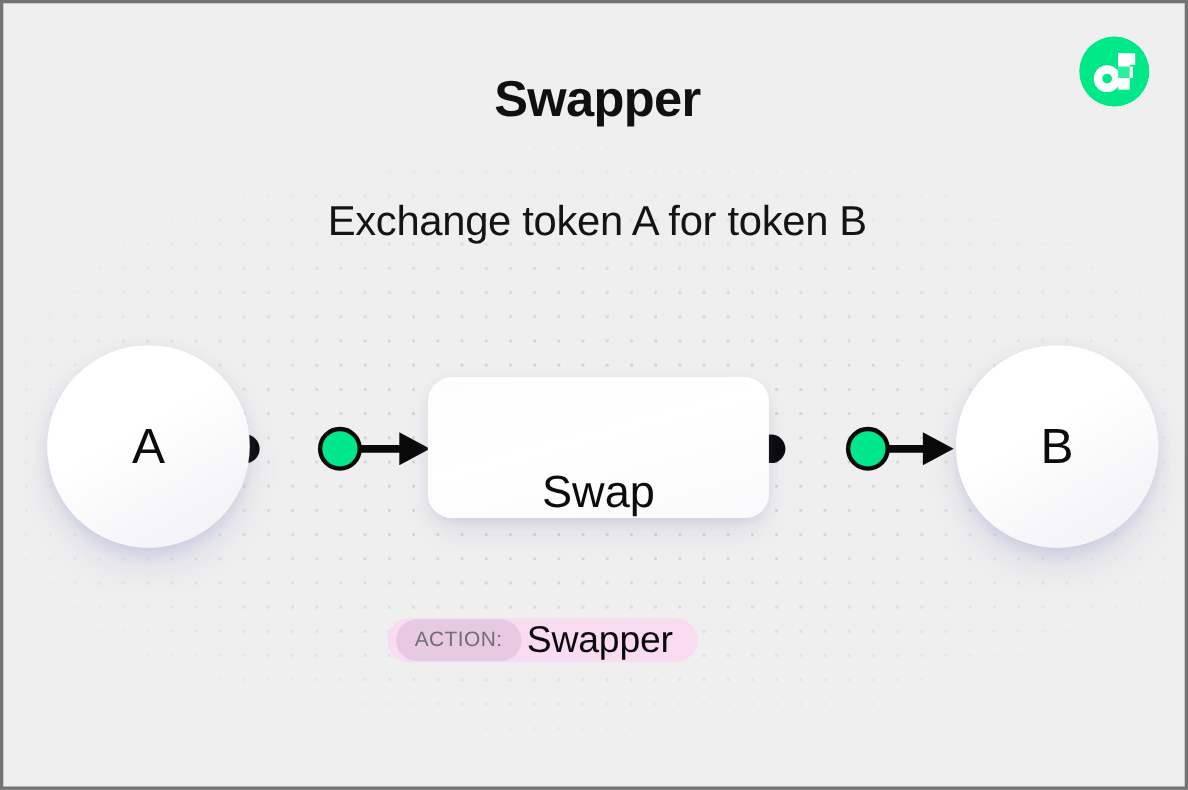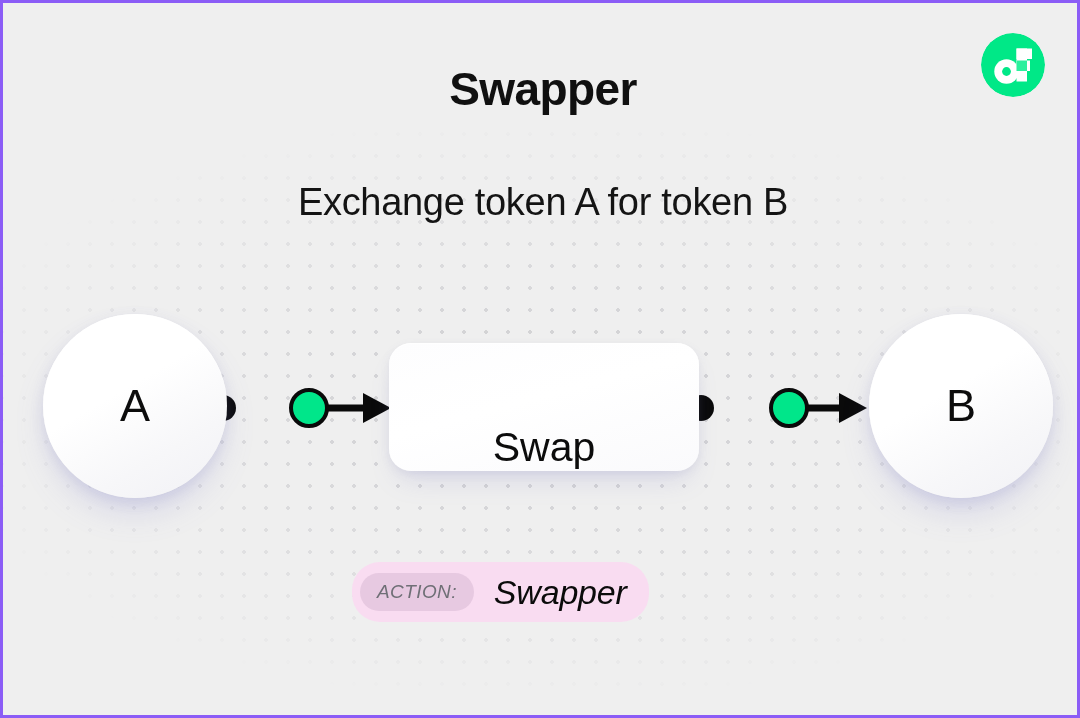--- a/index.html
+++ b/index.html
@@ -15,21 +15,21 @@
   body {
     font-family: "Liberation Sans", "DejaVu Sans", sans-serif;
   }
 
   
   .canvas {
     position: relative;
     width: 1080px;
     height: 718px;
     background: #efefef;
-    border: 3px solid #8b5cf6;
+    border: 3px solid #737373;
     overflow: hidden;
   }
 
   
   .dot-grid {
     position: absolute;
     inset: 0;
     background-image: radial-gradient(circle, #cfcfd2 1.6px, transparent 1.7px);
     background-size: 22px 22px;
     background-position: 10px 10px;
@@ -139,28 +139,27 @@
     height: 718px;
     overflow: visible;
   }
   .edges .hit { pointer-events: auto; }
 
   
   .action-badge {
     position: absolute;
     left: 349px;
     top: 559px;
-    height: 60px;
+    height: 40px;
     padding: 0 22px 0 8px;
     border-radius: 28px;
     background: #f9dcf1;
     display: flex;
     align-items: center;
-    gap: 20px;
-    font-style: italic;
+    gap: 5px;
   }
 
   .action-chip {
     height: 38px;
     padding: 0 17px;
     border-radius: 19px;
     background: #e7c9e1;
     display: flex;
     align-items: center;
     font-size: 19px;

